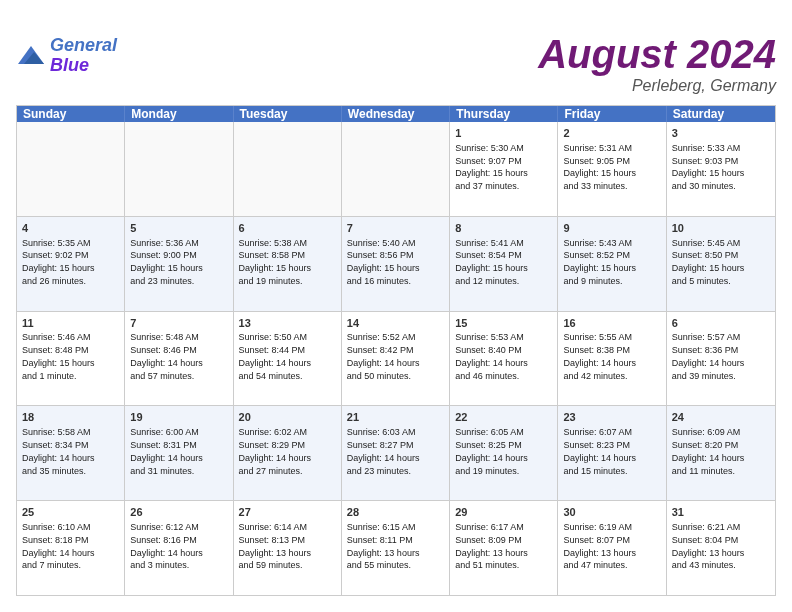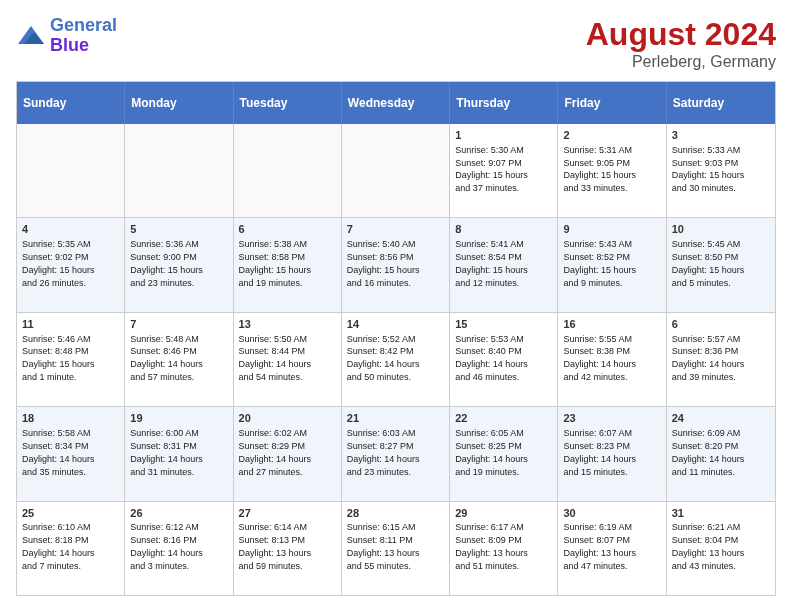--- a/index.html
+++ b/index.html
@@ -13,22 +13,23 @@
     .page {
       width: 792px;
       height: 612px;
       padding: 16px;
       display: flex;
       flex-direction: column;
     }
     .header {
       display: flex;
       justify-content: space-between;
-      align-items: flex-start;
+      align-items: center;
       margin-bottom: 10px;
+      font-style: italic;
     }
     .logo {
       display: flex;
       align-items: center;
       gap: 4px;
     }
     .logo-text {
       font-size: 18px;
       font-weight: bold;
       color: #333;
@@ -38,44 +39,45 @@
       color: #4472C4;
     }
     .logo-icon {
       width: 30px;
       height: 24px;
     }
     .title-block {
       text-align: right;
     }
     .month-year {
-      font-size: 32px;
-      font-weight: bold;
-      color: #b91c1c;
+      font-size: 40px;
+      font-weight: bold;
+      color: #701a75;
+      margin-top: 16px;
     }
     .location {
       font-size: 16px;
       color: #555;
     }
     .calendar {
       flex: 1;
       display: flex;
       flex-direction: column;
       border: 1px solid #ccc;
     }
     .cal-header {
       display: grid;
       grid-template-columns: repeat(7, 1fr);
       background: #4472C4;
     }
     .cal-header-cell {
       color: #fff;
       font-weight: bold;
       font-size: 12px;
-      padding: 14px 6px;
+      padding: 1px 6px;
       border-right: 1px solid #5a82cc;
       text-align: left;
     }
     .cal-header-cell:last-child { border-right: none; }
     .cal-body {
       flex: 1;
       display: flex;
       flex-direction: column;
     }
     .cal-row {

